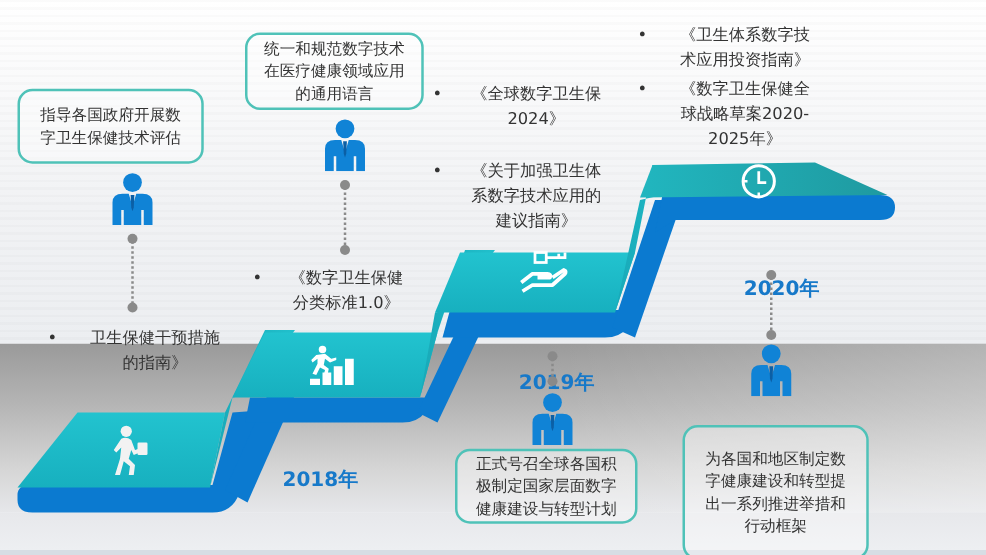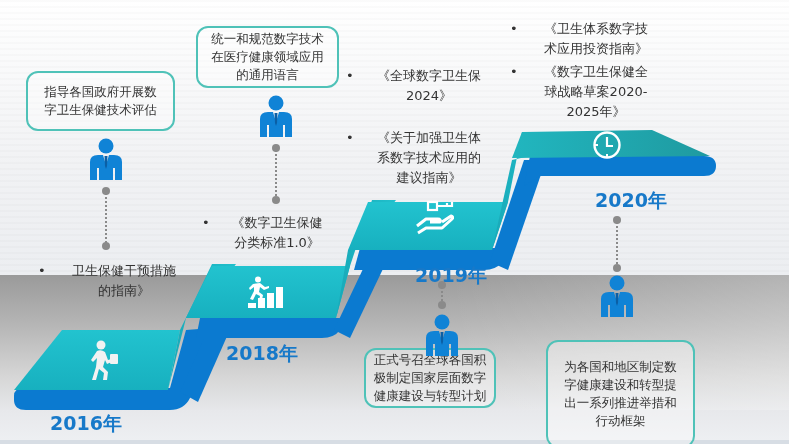--- a/index.html
+++ b/index.html
@@ -36,22 +36,23 @@
   .box {
     position: absolute; box-sizing: border-box;
     border: 2px solid #4fc2b8; border-radius: 12px;
     background: rgba(255,255,255,0.35);
     color: #333; font-size: 12.5px; line-height: 18px; text-align: center;
     display: flex; align-items: center; justify-content: center;
     padding: 4px 6px;
   }
   .box span { display: block; }
   .year {
-    position: absolute; color: #1779c9; font-weight: bold; font-size: 19px;
+    position: absolute; color: #1779c9; font-weight: bold; font-size: 16px;
     font-family: "DejaVu Sans", sans-serif;
+    margin-top: 33px;
   }
   .bullet {
     position: absolute; color: #333; font-size: 13px; line-height: 20px; text-align: center;
   }
   .bullet .dot {
     position: absolute; left: 0; top: 0; width: 6px; text-align: left;
   }
   .person { position: absolute; }
   .dotline { position: absolute; width: 0; border-left: 2px dotted #8a8a8a; }
   .knob { position: absolute; width: 8px; height: 8px; border-radius: 50%; background: #8a8a8a; }
@@ -136,34 +137,34 @@
   <circle cx="15" cy="15" r="12.5" fill="none" stroke="#ffffff" stroke-width="2.4"></circle>
   <path d="M15,7 L15,16 L21,16" fill="none" stroke="#ffffff" stroke-width="2.2"></path>
   <path d="M15,24 L15,28 M2,15 L6,15" stroke="#ffffff" stroke-width="2"></path>
 </svg>
 
 <div class="year" style="left:50px;top:411px">2016年</div>
 <div class="year" style="left:226px;top:341px">2018年</div>
 <div class="year" style="left:415px;top:263px">2019年</div>
 <div class="year" style="left:595px;top:188px">2020年</div>
 
-<div class="box" style="left:26px;top:71px;width:149px;height:60px">
+<div class="box" style="left:14px;top:71px;width:149px;height:60px">
   <div>
     <span>指导各国政府开展数</span>
     <span>字卫生保健技术评估</span>
   </div>
 </div>
 <div class="box" style="left:196px;top:26px;width:143px;height:62px">
   <div>
     <span>统一和规范数字技术</span>
     <span>在医疗健康领域应用</span>
     <span>的通用语言</span>
   </div>
 </div>
-<div class="box" style="left:364px;top:348px;width:132px;height:60px">
+<div class="box" style="left:364px;top:359px;width:146px;height:60px">
   <div>
     <span>正式号召全球各国积</span>
     <span>极制定国家层面数字</span>
     <span>健康建设与转型计划</span>
   </div>
 </div>
 <div class="box" style="left:546px;top:340px;width:149px;height:108px">
   <div>
     <span>为各国和地区制定数</span>
     <span>字健康建设和转型提</span>

